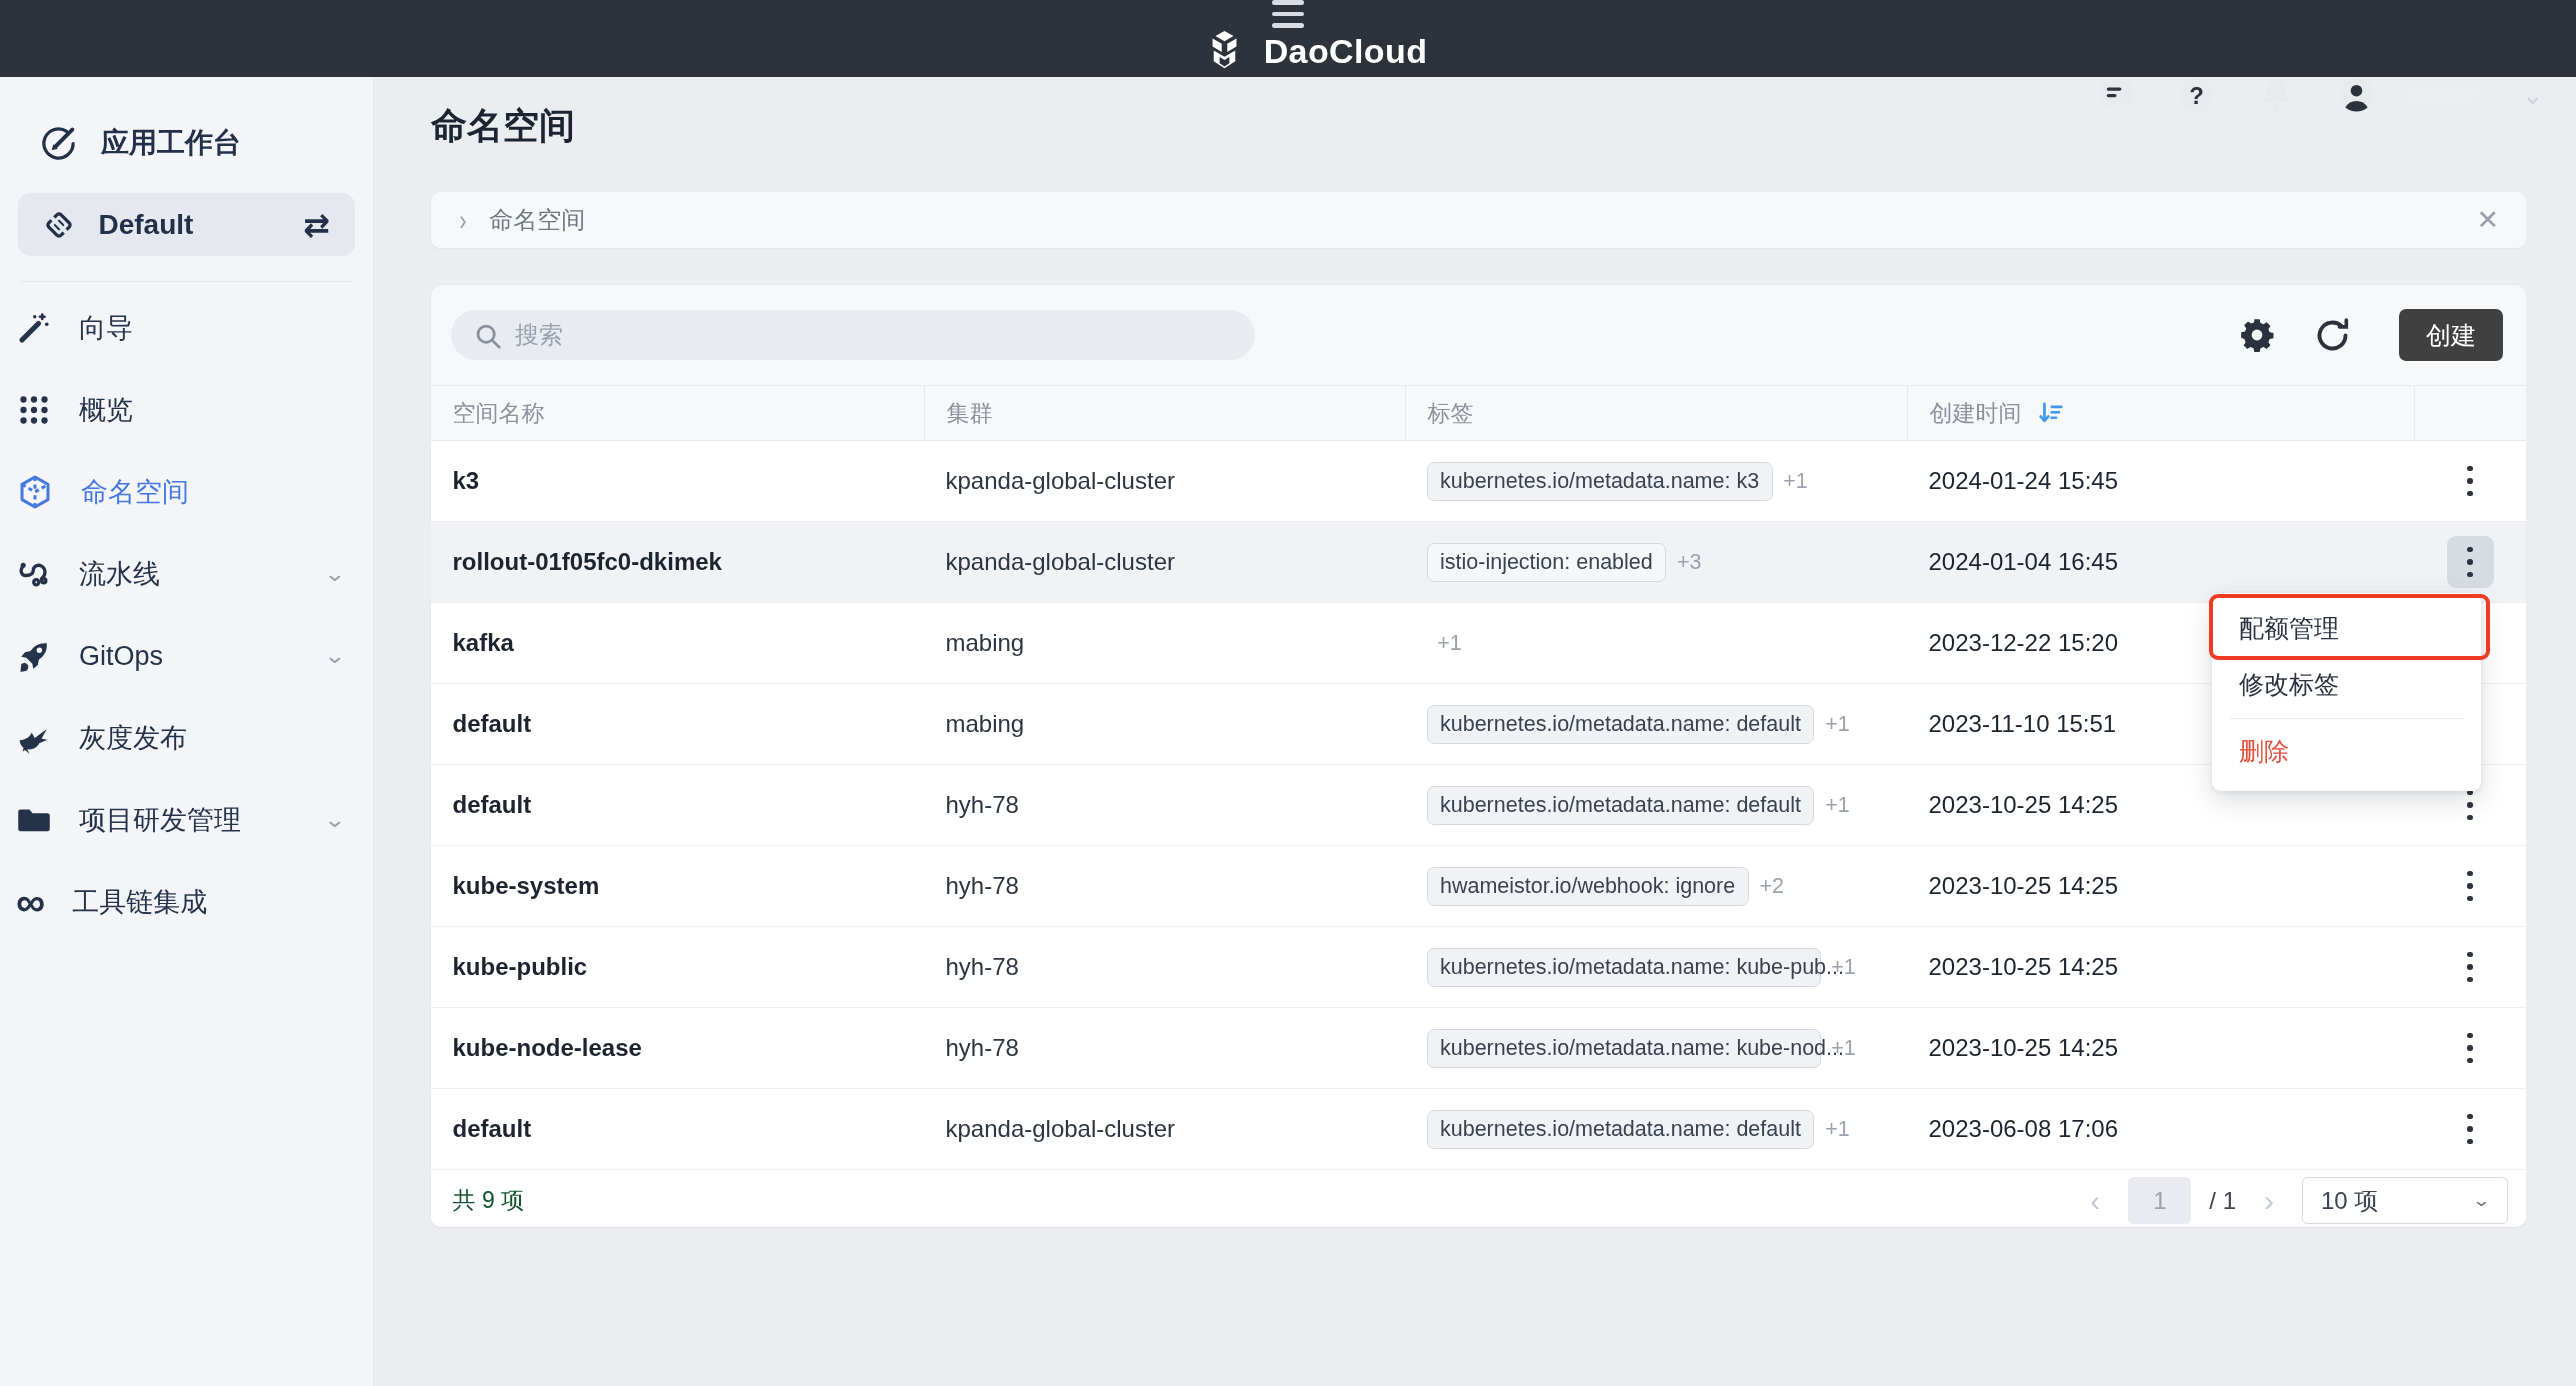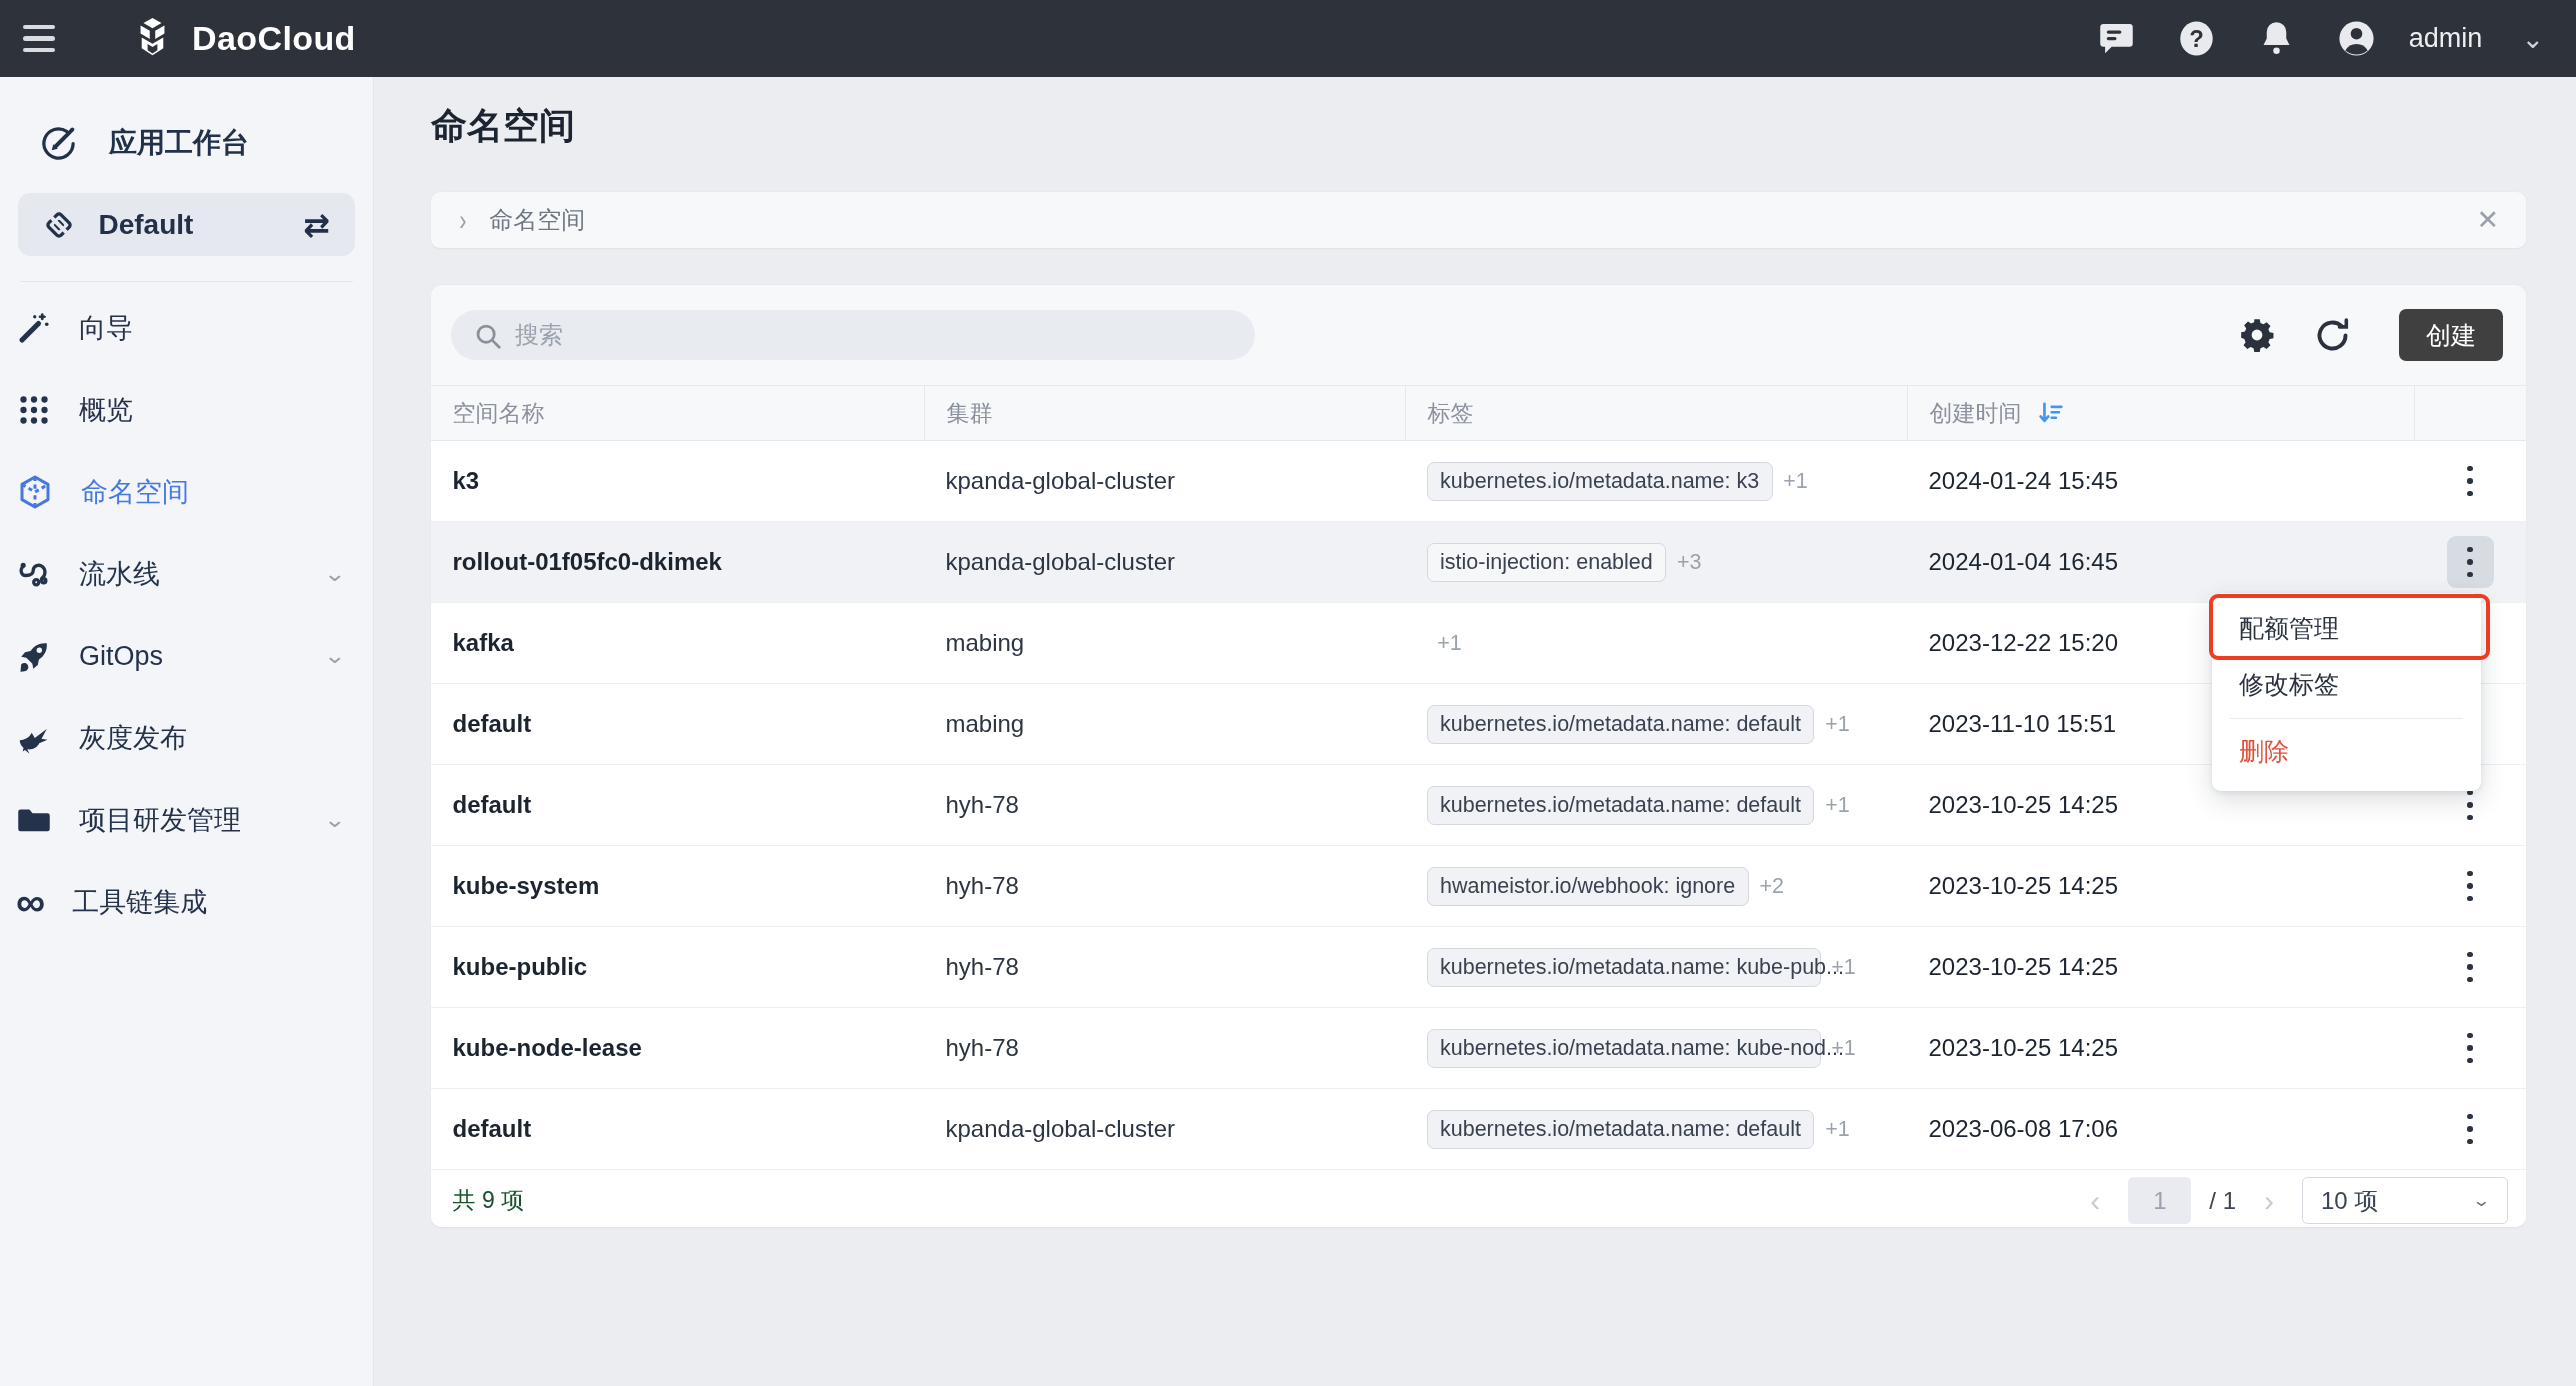--- a/index.html
+++ b/index.html
@@ -1,33 +1,33 @@
 <!DOCTYPE html>
 <html lang="zh" style="font-size:14.3px"><head>
 <meta charset="utf-8">
 <style>
   * { margin:0; padding:0; box-sizing:border-box; }
   html,body { width:2576px; height:1387px; overflow:hidden; }
   body { font-family:"Liberation Sans","DejaVu Sans",sans-serif; background:#ebedf1; position:relative; color:#1d2634; }
   svg { display:block; }
 
   
-  .topbar { position:absolute; left:0; top:0; width:2576px; height:77px; background:#2e333b; display:flex; align-items:center; z-index:20; }
+  .topbar { position:absolute; left:0; top:0; width:2576px; height:77px; background:#2e333b; display:flex; align-items:center; z-index:20;flex-direction:column; }
   .hamburger { width:77px; height:77px; display:flex; flex-direction:column; justify-content:center; align-items:center; gap:7.2px; cursor:pointer; }
   .hamburger span { width:32px; height:4.5px; border-radius:2.7px; background:#d9dce1; }
   .brand { display:flex; align-items:center; gap:16px; margin-left:52px; }
   .brand-name { color:#fff; font-size:34px; font-weight:700; letter-spacing:0.4px; }
   .topbar-right { margin-left:auto; display:flex; align-items:center; gap:39px; padding-right:32px; }
   .tb-icon { width:41px; height:41px; display:flex; align-items:center; justify-content:center; }
   .admin-name { color:#eceef2; font-size:27px; margin-left:-7.2px; }
   .tb-caret { color:#cfd3d9; font-size:27px; }
 
   
   .sidebar { position:absolute; left:0; top:77px; width:374px; height:1309px; background:#f3f5f8; border-right:0.9px solid #e3e6ea; }
-  .side-section { display:flex; align-items:center; gap:31px; padding:0 0 0 39px; height:54px; margin-top:39px; }
+  .side-section { display:flex; align-items:center; gap:23px; padding:0 0 0 39px; height:54px; margin-top:39px; }
   .side-section-label { font-size:28px; font-weight:700; color:#22304a; }
   .ws-pill { margin:23px 18px 0 18px; height:63px; background:#e5e8ee; border-radius:12.5px; display:flex; align-items:center; padding:0 25px 0 23px; cursor:pointer; }
   .ws-pill .ws-label { font-size:28px; font-weight:700; color:#22304a; margin-left:21.5px; }
   .ws-pill .swap { margin-left:auto; font-size:32px; color:#22304a; font-weight:700; }
   .side-divider { height:0.9px; background:#e3e6ea; margin:25px 20px 0 20px; }
   .nav { margin-top:5.4px; }
   .nav-item { height:82px; display:flex; align-items:center; gap:27px; padding:0 27px 0 16px; cursor:pointer; color:#24324a; }
   .nav-item .nav-label { font-size:27px; color:#24324a; }
   .nav-item.active .nav-label { color:#4678e2; }
   .nav-caret { margin-left:auto; color:#9aa1ac; font-size:27px; transform:scaleY(.8); }

